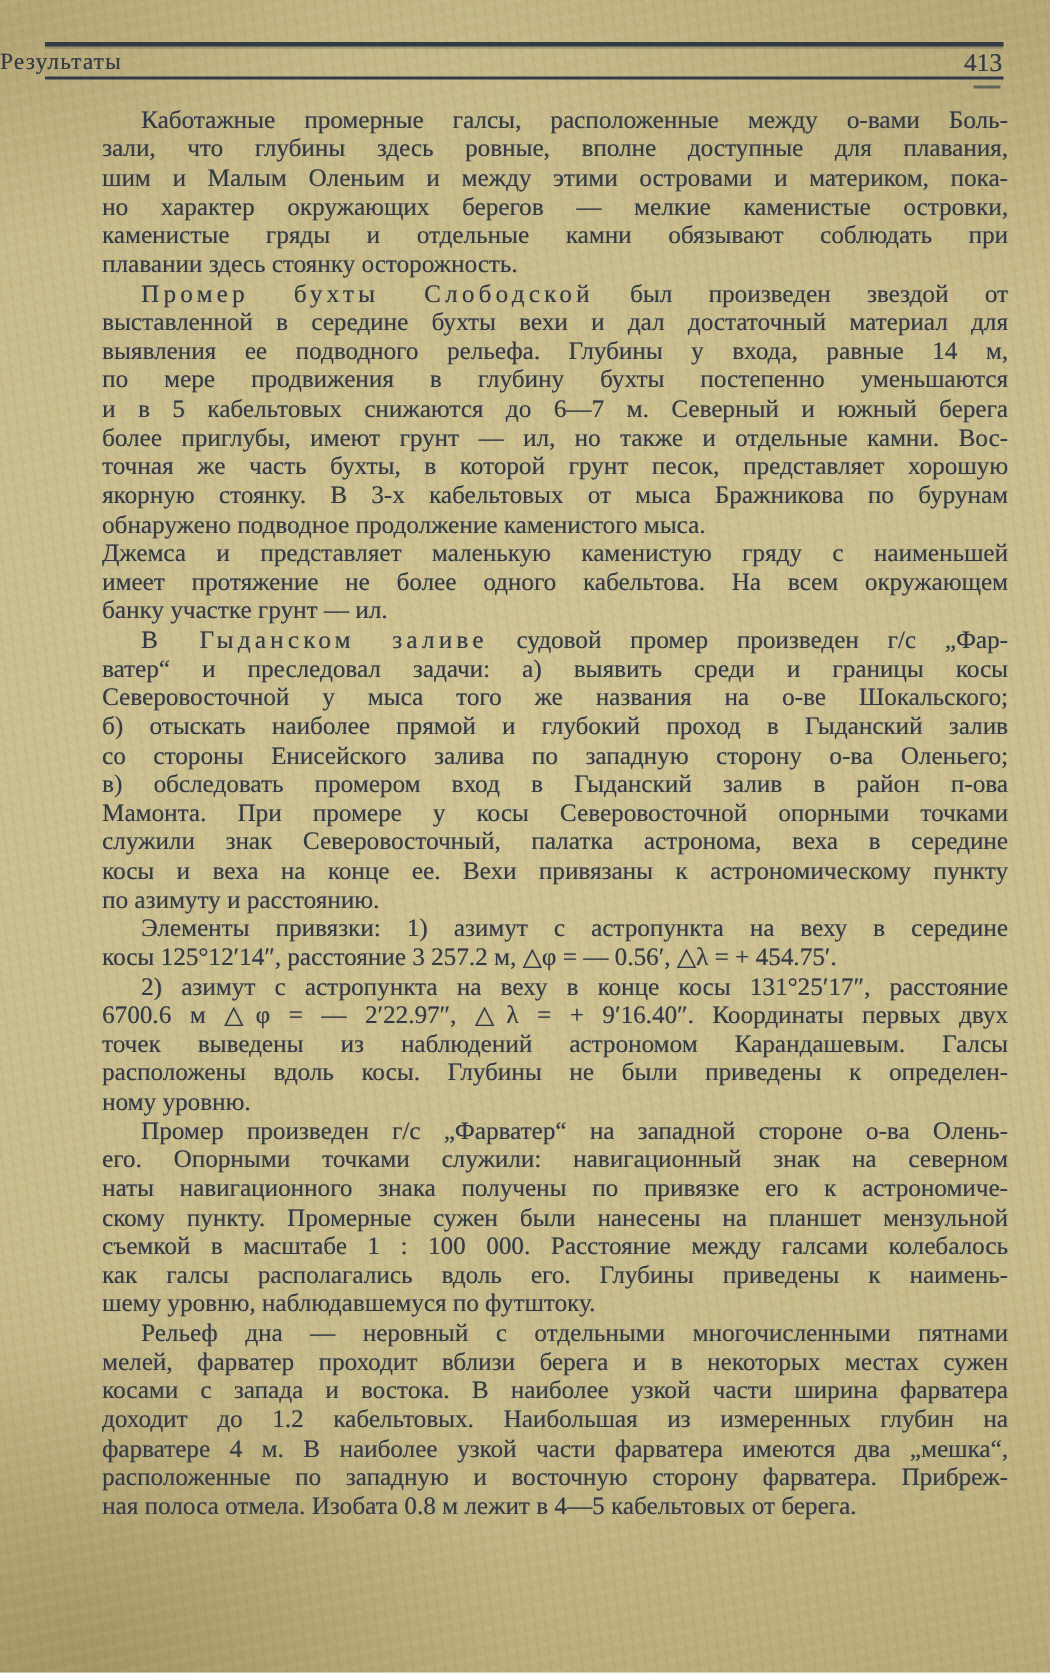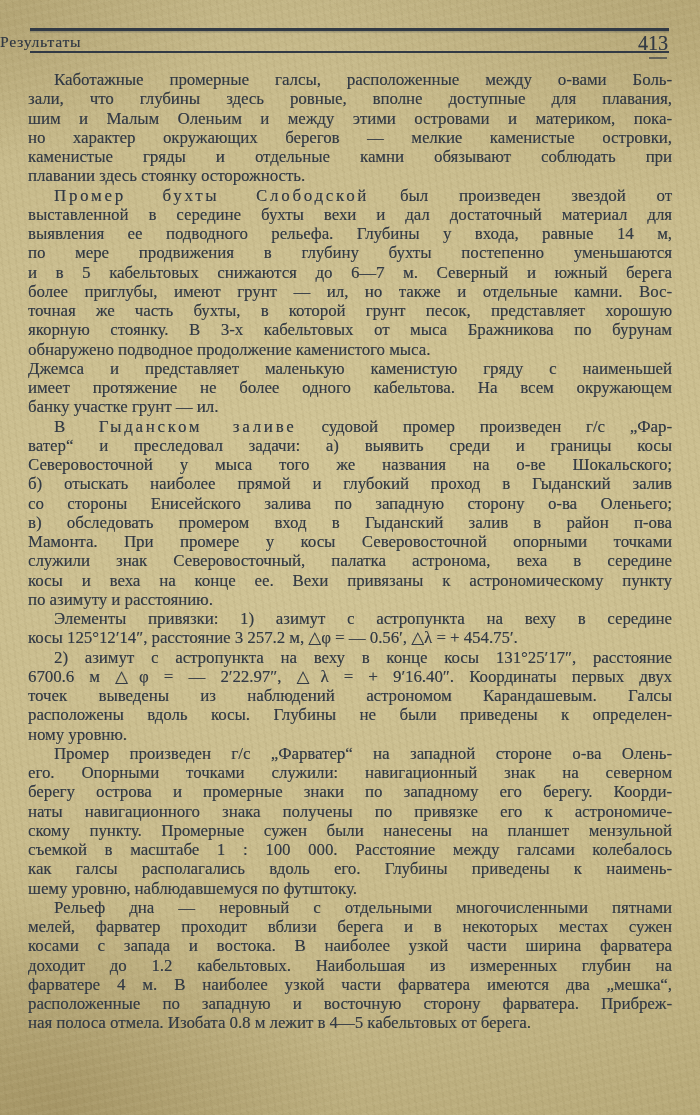--- a/index.html
+++ b/index.html
@@ -44,36 +44,37 @@
   }
 
   .header-title {
     position: absolute; top: 33px; left: 0; right: 60px;
     text-align: left;
     font-size: 15.5px; letter-spacing: 0.8px;
     text-shadow: 0.3px 0.3px 0.4px rgba(45,52,62,0.5);
   }
   .page-number {
     position: absolute; top: 32px; right: 32px;
-    font-size: 20px;
+    font-size: 17px;
     text-shadow: 0.3px 0.3px 0.4px rgba(45,52,62,0.5);
   }
 
   .body-text {
     position: absolute; top: 70px; left: 28px; right: 28px;
     font-size: 16.8px;
     text-shadow: 0.3px 0.3px 0.45px rgba(45,52,62,0.45);
   }
   .line {
     height: 19.25px;
     line-height: 19.25px;
     text-align: justify;
     text-align-last: justify;
     white-space: normal;
     overflow: visible;
+    margin-left: 40px;
   }
   .line.last { text-align-last: left; }
   .line.first { text-indent: 26px; }
   .sp { letter-spacing: 2.8px; word-spacing: 3px; }
 </style>
 </head>
 <body>
 
 <div class="page" style="--paper: #c8bb8c; --paper-light: #d2c698; --paper-dark: #b5a776; --ink: #323a45;">
   <div class="grain"></div>
@@ -115,21 +116,20 @@
       <div class="line last"><span>по азимуту и расстоянию.</span></div>
       <div class="line first"><span>Элементы привязки: 1) азимут с астропункта на веху в середине</span></div>
       <div class="line last"><span>косы 125°12′14″, расстояние 3&nbsp;257.2 м, △φ = — 0.56′, △λ = + 454.75′.</span></div>
       <div class="line first"><span>2) азимут с астропункта на веху в конце косы 131°25′17″, расстояние</span></div>
       <div class="line"><span>6700.6 м △φ = — 2′22.97″, △λ = + 9′16.40″. Координаты первых двух</span></div>
       <div class="line"><span>точек выведены из наблюдений астрономом Карандашевым. Галсы</span></div>
       <div class="line"><span>расположены вдоль косы. Глубины не были приведены к определен-</span></div>
       <div class="line last"><span>ному уровню.</span></div>
       <div class="line first"><span>Промер произведен г/с „Фарватер“ на западной стороне о-ва Олень-</span></div>
       <div class="line"><span>его. Опорными точками служили: навигационный знак на северном</span></div>
-      <div class="line"><span>берегу острова и промерные знаки по западному его берегу. Коорди-</span></div>
       <div class="line"><span>наты навигационного знака получены по привязке его к астрономиче-</span></div>
       <div class="line"><span>скому пункту. Промерные сужен были нанесены на планшет мензульной</span></div>
       <div class="line"><span>съемкой в масштабе 1&nbsp;:&nbsp;100&nbsp;000. Расстояние между галсами колебалось</span></div>
       <div class="line"><span>как галсы располагались вдоль его. Глубины приведены к наимень-</span></div>
       <div class="line last"><span>шему уровню, наблюдавшемуся по футштоку.</span></div>
       <div class="line first"><span>Рельеф дна — неровный с отдельными многочисленными пятнами</span></div>
       <div class="line"><span>мелей, фарватер проходит вблизи берега и в некоторых местах сужен</span></div>
       <div class="line"><span>косами с запада и востока. В наиболее узкой части ширина фарватера</span></div>
       <div class="line"><span>доходит до 1.2 кабельтовых. Наибольшая из измеренных глубин на</span></div>
       <div class="line"><span>фарватере 4 м. В наиболее узкой части фарватера имеются два „мешка“,</span></div>

